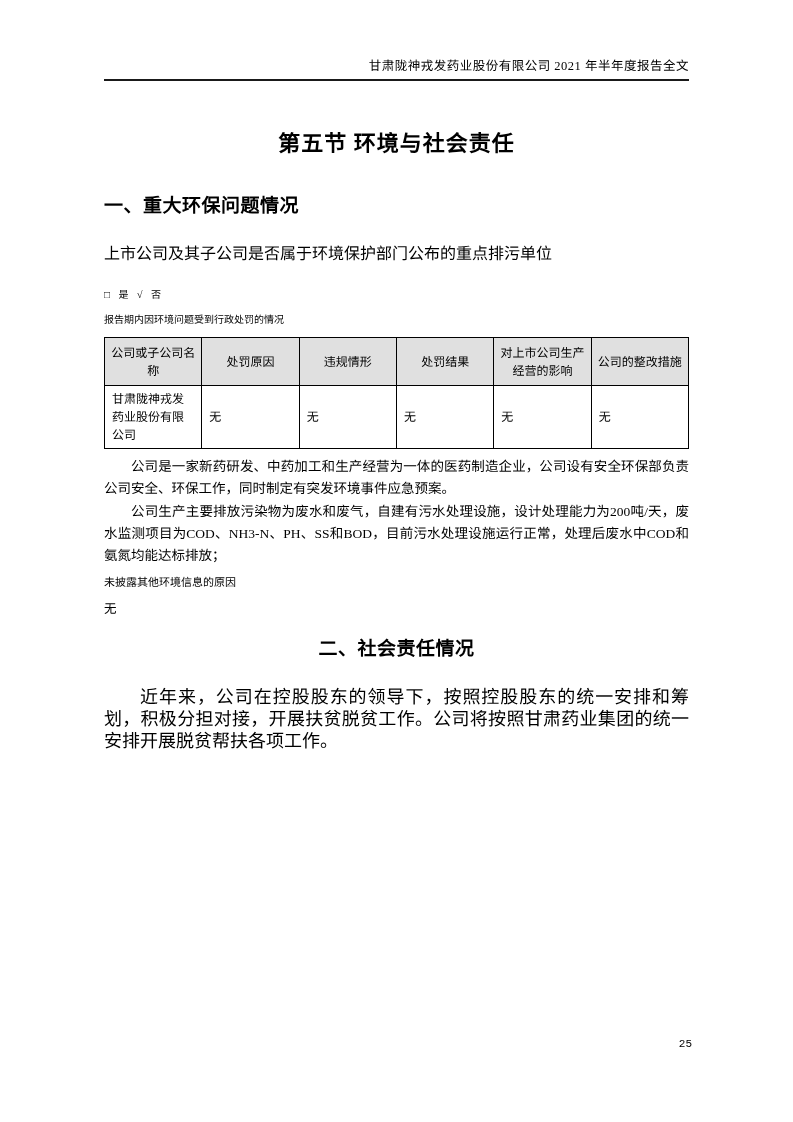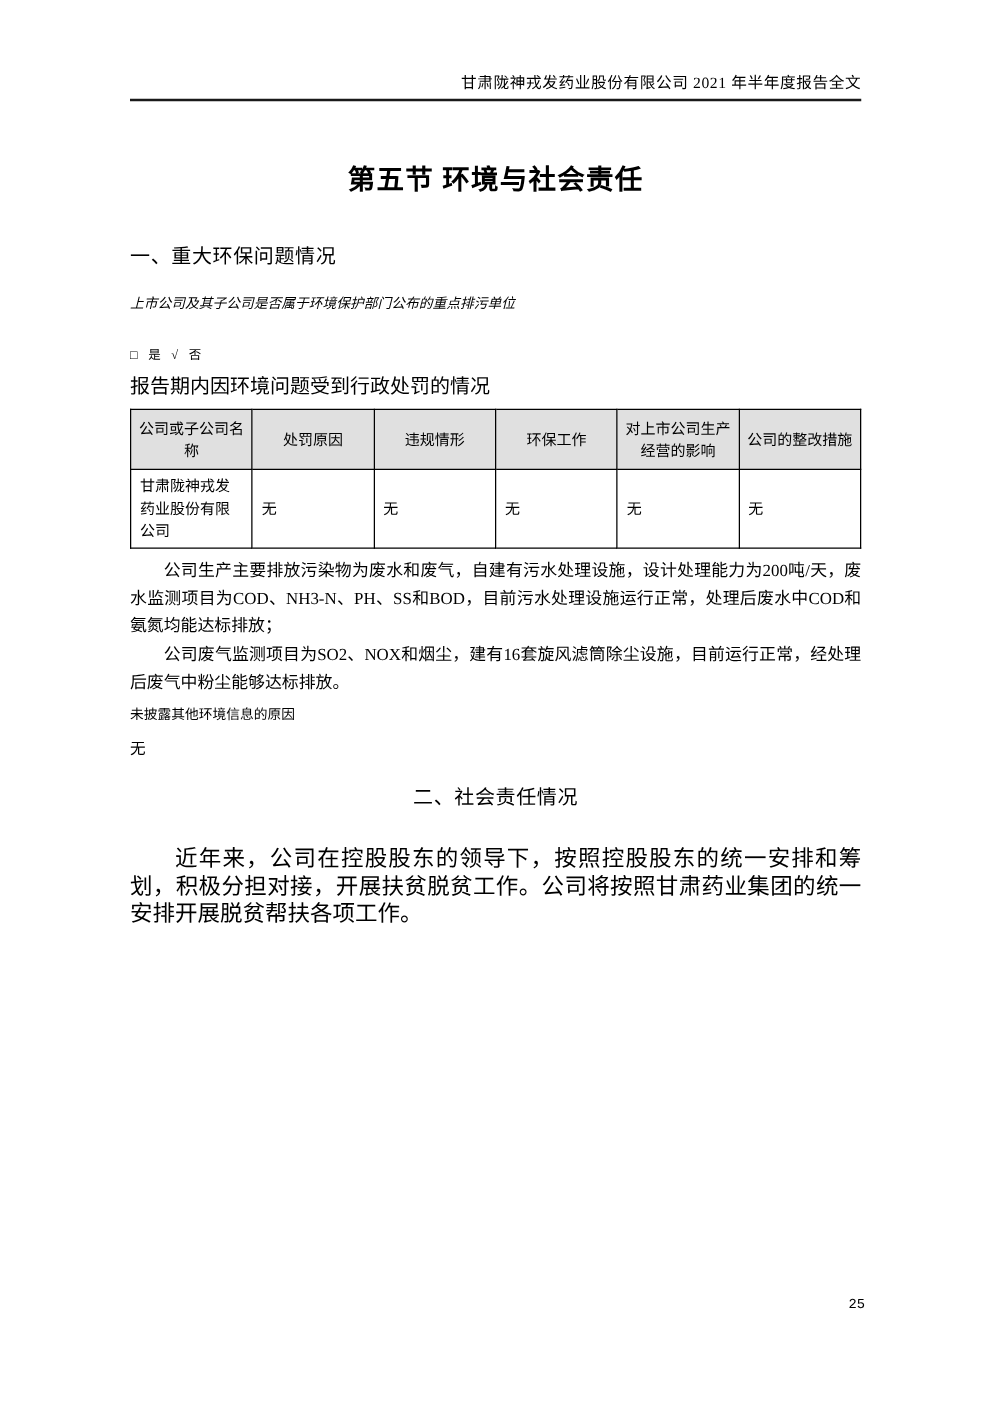--- a/index.html
+++ b/index.html
@@ -28,31 +28,31 @@
     margin-top:50px;
     text-align:center;
     font-size:22px;
     font-weight:bold;
     line-height:26px;
     letter-spacing:1px;
   }
 
   .section-heading {
     margin-top:38px;
-    font-size:16px;
-    font-weight:normal;
+    font-size:19px;
+    font-weight:bold;
     line-height:22px;
     letter-spacing:0.5px;
   }
   .section-heading.second { margin-top:20px;text-align:center; }
 
-  .meta-line { margin-top:18px; font-size:11px; line-height:17px;font-style:italic; }
+  .meta-line { margin-top:28px; font-size:16px; line-height:17px; }
   .check-line { margin-top:24px; font-size:10px; line-height:17px; }
   .check-line span { margin-right:6px; }
-  .meta-line2 { margin-top:8px; font-size:16px; line-height:17px; }
+  .meta-line2 { margin-top:8px; font-size:10px; line-height:17px; }
 
   table.penalty-table {
     margin-top:9px;
     width:100%;
     border-collapse:collapse;
     border:1.5px solid #000;
     table-layout:fixed;
   }
   table.penalty-table th, table.penalty-table td {
     border:1px solid #000;
@@ -125,41 +125,41 @@
     </div>
 
     <div class="meta-line2">报告期内因环境问题受到行政处罚的情况</div>
 
     <table class="penalty-table">
       <thead>
         <tr>
           <th>公司或子公司名称</th>
           <th>处罚原因</th>
           <th>违规情形</th>
-          <th>环保工作</th>
+          <th>处罚结果</th>
           <th>对上市公司生产经营的影响</th>
           <th>公司的整改措施</th>
         </tr>
       </thead>
       <tbody>
         <tr>
           <td>甘肃陇神戎发药业股份有限公司</td>
           <td>无</td>
           <td>无</td>
           <td>无</td>
           <td>无</td>
           <td>无</td>
         </tr>
       </tbody>
     </table>
 
 
     <div class="body-paragraphs">
+      <p>公司是一家新药研发、中药加工和生产经营为一体的医药制造企业，公司设有安全环保部负责公司安全、环保工作，同时制定有突发环境事件应急预案。</p>
       <p>公司生产主要排放污染物为废水和废气，自建有污水处理设施，设计处理能力为200吨/天，废水监测项目为COD、NH3-N、PH、SS和BOD，目前污水处理设施运行正常，处理后废水中COD和氨氮均能达标排放；</p>
-      <p>公司废气监测项目为SO2、NOX和烟尘，建有16套旋风滤筒除尘设施，目前运行正常，经处理后废气中粉尘能够达标排放。</p>
     </div>
 
     <div class="small-label below">未披露其他环境信息的原因</div>
     <div class="none-value">无</div>
 
     <h2 class="section-heading second">二、社会责任情况</h2>
 
     <div class="section2-paragraphs">
       <p>近年来，公司在控股股东的领导下，按照控股股东的统一安排和筹划，积极分担对接，开展扶贫脱贫工作。公司将按照甘肃药业集团的统一安排开展脱贫帮扶各项工作。</p>
     </div>

